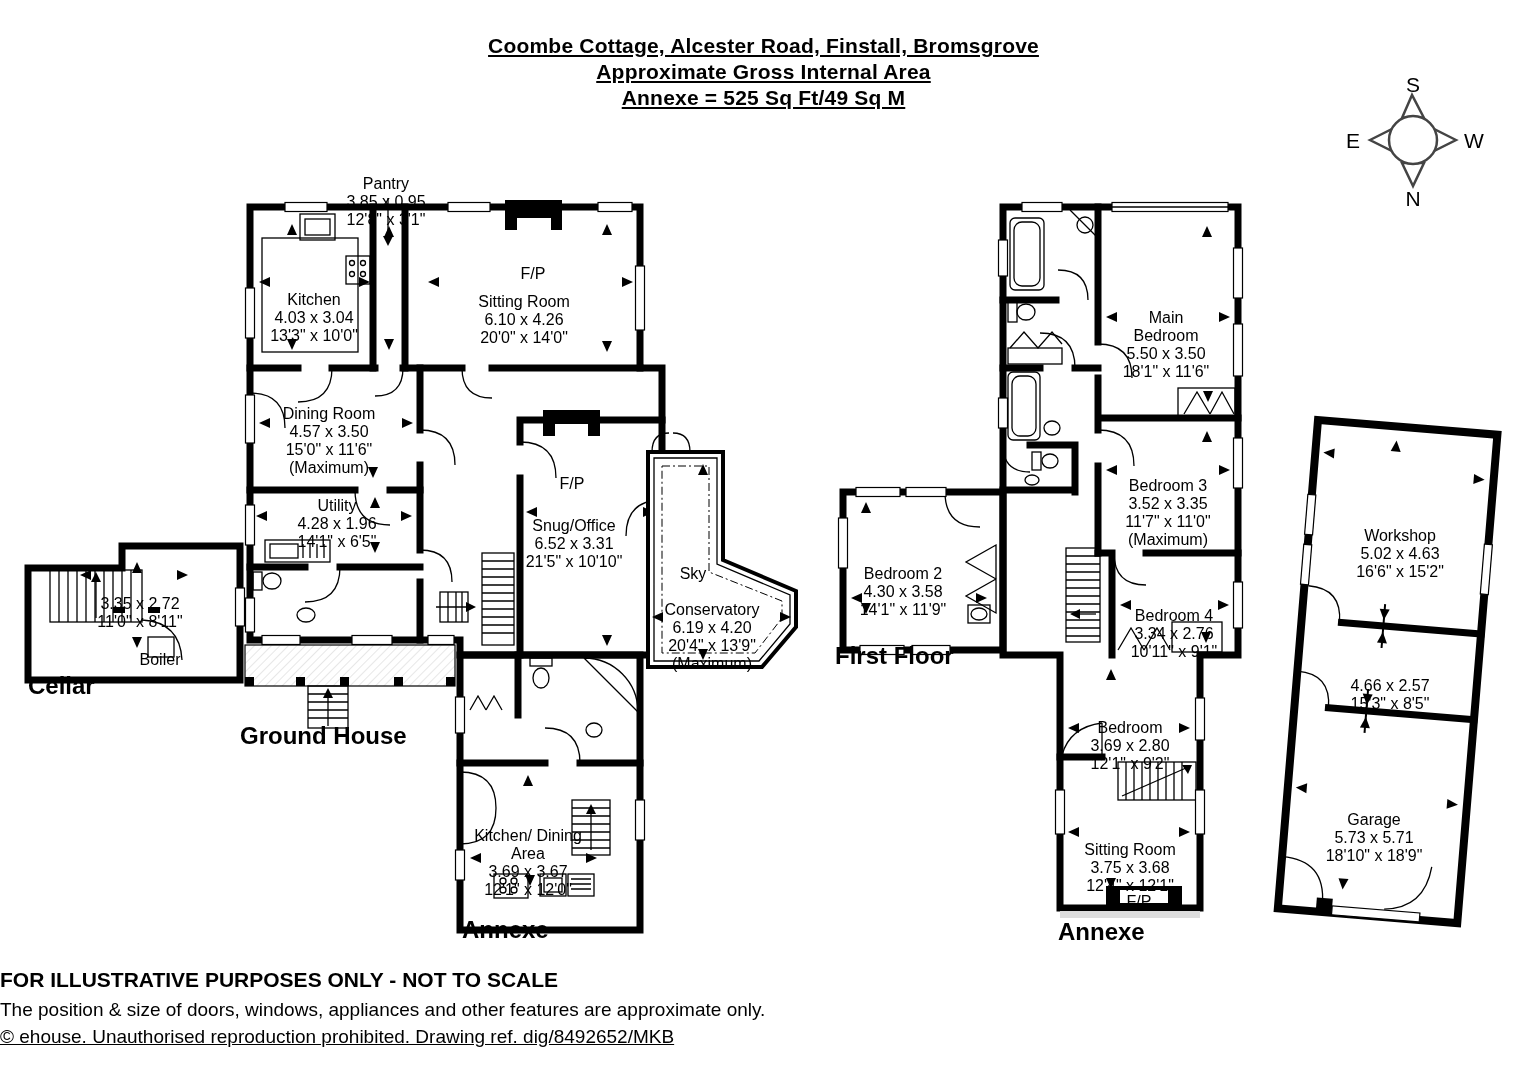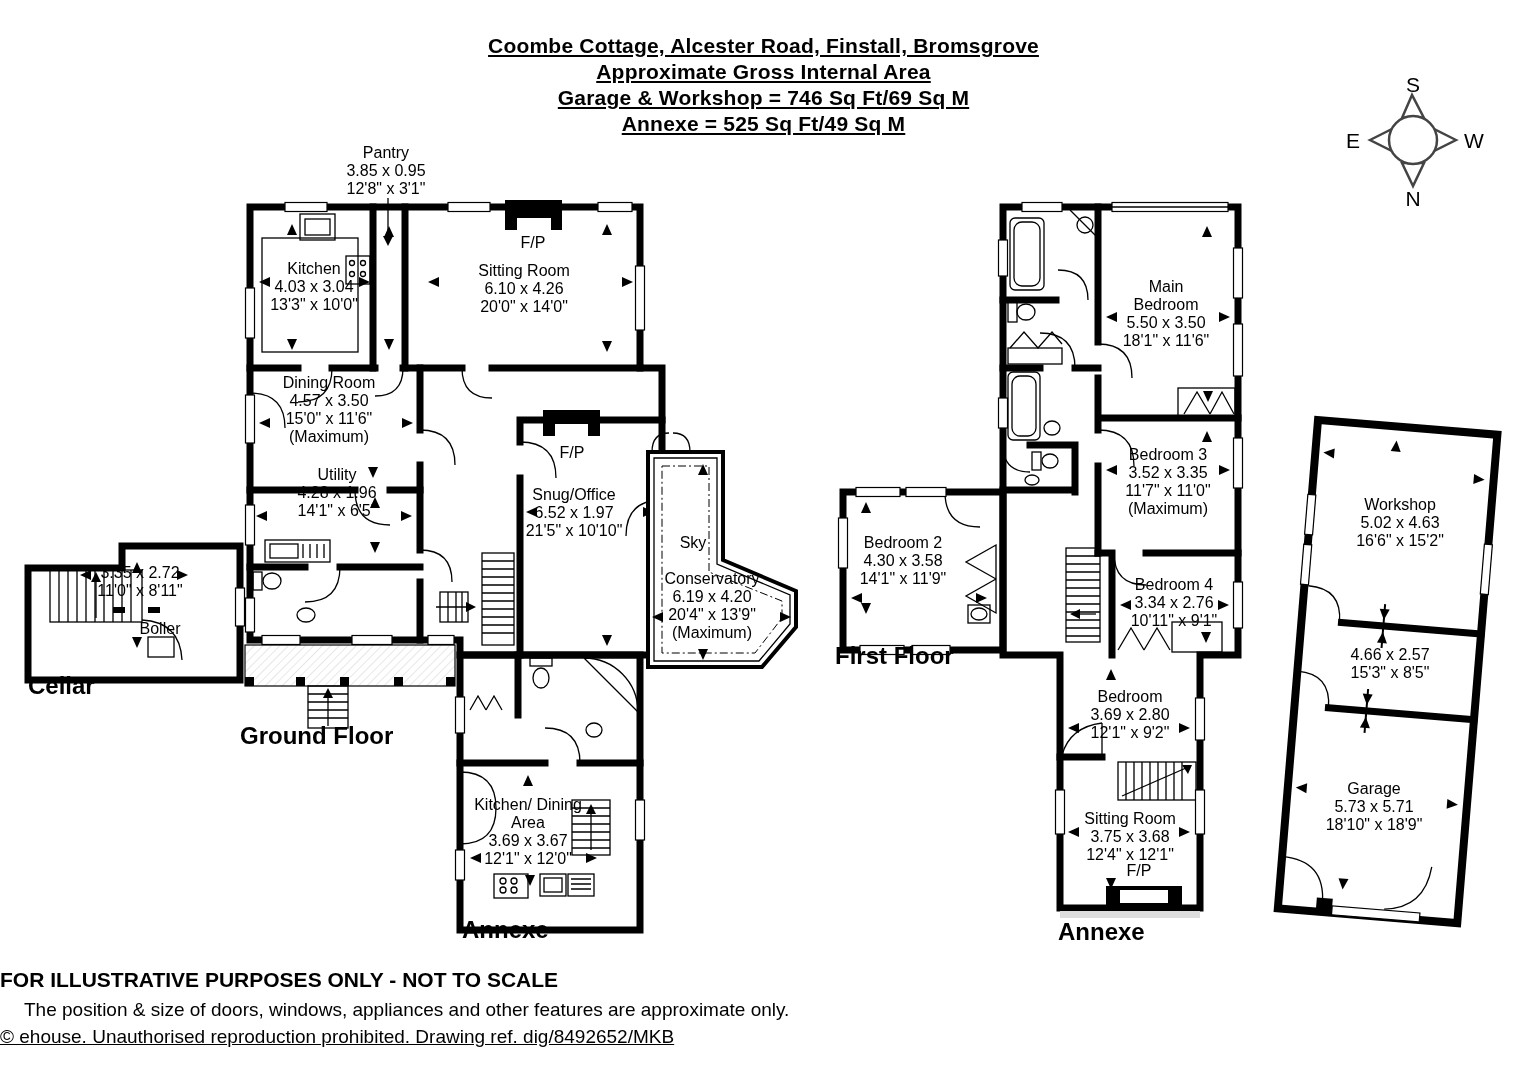--- a/index.html
+++ b/index.html
@@ -3,26 +3,26 @@
 <meta charset="utf-8">
 <style>
   html,body{margin:0;padding:0;background:#fff;}
   .canvas{position:relative;width:1527px;height:1080px;background:#fff;overflow:hidden;
           font-family:"Liberation Sans",sans-serif;color:#000;}
   svg{position:absolute;left:0;top:0;}
   .hdr{position:absolute;left:0;right:0;top:33px;text-align:center;
        font:bold 21px/26px "Liberation Sans",sans-serif;letter-spacing:.2px;text-decoration:underline;}
   .hdr div{white-space:nowrap;}
   .lbl{position:absolute;transform:translateX(-50%);text-align:center;
-       font:16px/1.13 "Liberation Sans",sans-serif;}
+       font:16px/1.13 "Liberation Sans",sans-serif;margin-top:31px;}
   .lbl span{display:block;}
   .flr{position:absolute;font:bold 24px "Liberation Sans",sans-serif;white-space:nowrap;}
   .ftr{position:absolute;left:0;right:0;text-align:left;white-space:nowrap;}
   .ftr1{top:968px;font:bold 21px "Liberation Sans",sans-serif;}
-  .ftr2{top:999px;font:19px "Liberation Sans",sans-serif;padding-left:24px;}
+  .ftr2{top:999px;font:19px "Liberation Sans",sans-serif;}
   .ftr3{top:1026px;font:19px "Liberation Sans",sans-serif;text-decoration:underline;}
   
   .w{stroke:#000;stroke-width:7;fill:none;stroke-linecap:square;}
   .w8{stroke:#000;stroke-width:8;fill:none;stroke-linecap:square;}
   .t{stroke:#000;stroke-width:1.3;fill:none;}
   .t2{stroke:#000;stroke-width:2;fill:none;}
   .dd{stroke:#000;stroke-width:1;fill:none;stroke-dasharray:8 3 2 3;}
   .f{fill:#000;stroke:none;}
   .win{fill:#fff;stroke:#000;stroke-width:1.2;}
   .ct{font:21px "Liberation Sans",sans-serif;fill:#000;}
@@ -343,21 +343,20 @@
     <text class="ct" x="1413" y="92" text-anchor="middle">S</text>
     <text class="ct" x="1413" y="206" text-anchor="middle">N</text>
     <text class="ct" x="1353" y="148" text-anchor="middle">E</text>
     <text class="ct" x="1474" y="148" text-anchor="middle">W</text>
   </g>
 </svg>
 
 <div class="hdr">
   <div>Coombe Cottage, Alcester Road, Finstall, Bromsgrove</div>
   <div>Approximate Gross Internal Area</div>
-  <div>Garage &amp; Workshop = 746 Sq Ft/69 Sq M</div>
   <div>Annexe = 525 Sq Ft/49 Sq M</div>
 </div>
 
 <div class="lbl" style="left:386px;top:144px">
   <span>Pantry</span>
   <span>3.85 x 0.95</span>
   <span>12'8" x 3'1"</span>
 </div>
 <div class="lbl" style="left:314px;top:260px">
   <span>Kitchen</span>
@@ -375,21 +374,21 @@
   <span>15'0" x 11'6"</span>
   <span>(Maximum)</span>
 </div>
 <div class="lbl" style="left:337px;top:466px">
   <span>Utility</span>
   <span>4.28 x 1.96</span>
   <span>14'1" x 6'5"</span>
 </div>
 <div class="lbl" style="left:574px;top:486px">
   <span>Snug/Office</span>
-  <span>6.52 x 1.97</span>
+  <span>6.52 x 3.31</span>
   <span>21'5" x 10'10"</span>
 </div>
 <div class="lbl" style="left:693px;top:534px">
   <span>Sky</span>
 </div>
 <div class="lbl" style="left:712px;top:570px">
   <span>Conservatory</span>
   <span>6.19 x 4.20</span>
   <span>20'4" x 13'9"</span>
   <span>(Maximum)</span>
@@ -455,21 +454,21 @@
   <span>4.66 x 2.57</span>
   <span>15'3" x 8'5"</span>
 </div>
 <div class="lbl" style="left:1374px;top:780px">
   <span>Garage</span>
   <span>5.73 x 5.71</span>
   <span>18'10" x 18'9"</span>
 </div>
 
 <div class="flr" style="left:28px;top:672px">Cellar</div>
-<div class="flr" style="left:240px;top:722px">Ground Floor</div>
+<div class="flr" style="left:240px;top:722px">Ground House</div>
 <div class="flr" style="left:835px;top:642px">First Floor</div>
 <div class="flr" style="left:462px;top:916px">Annexe</div>
 <div class="flr" style="left:1058px;top:918px">Annexe</div>
 
 <div class="ftr ftr1">FOR ILLUSTRATIVE PURPOSES ONLY - NOT TO SCALE</div>
 <div class="ftr ftr2">The position &amp; size of doors, windows, appliances and other features are approximate only.</div>
 <div class="ftr ftr3">© ehouse. Unauthorised reproduction prohibited. Drawing ref. dig/8492652/MKB</div>
 
 </div>
 

